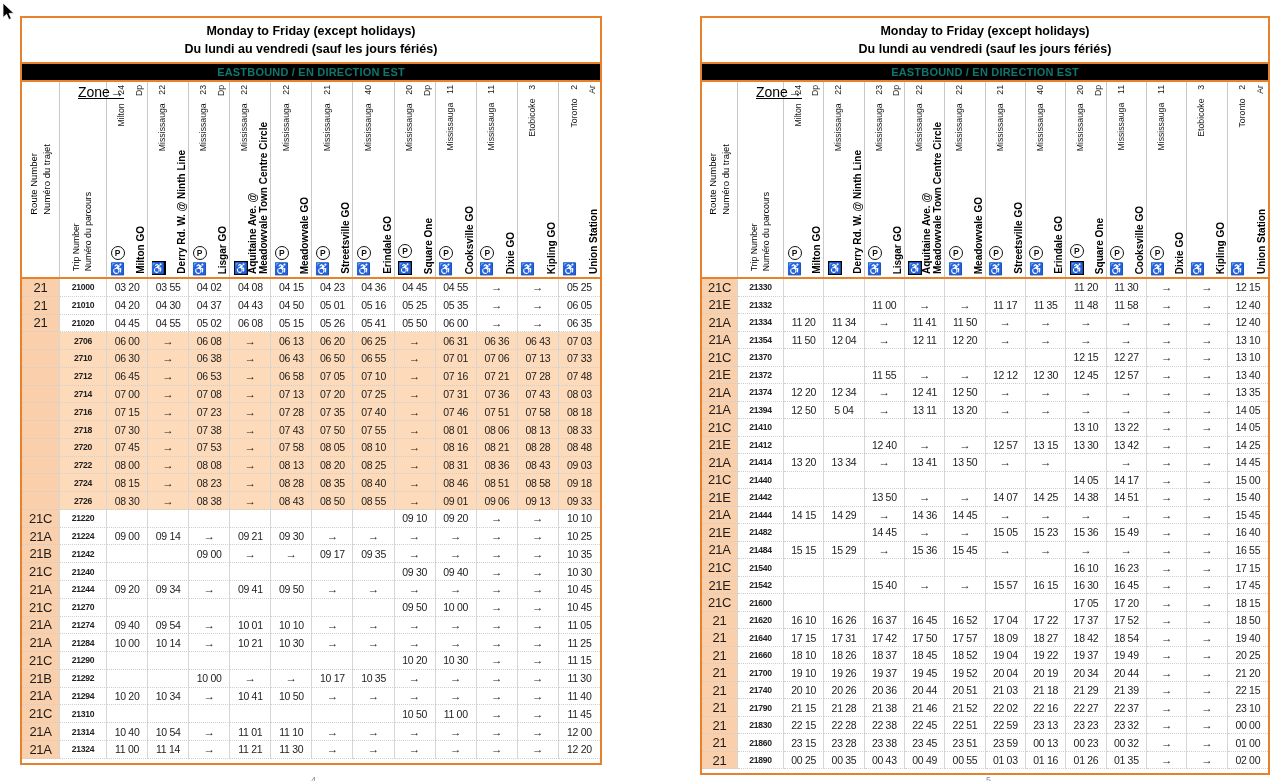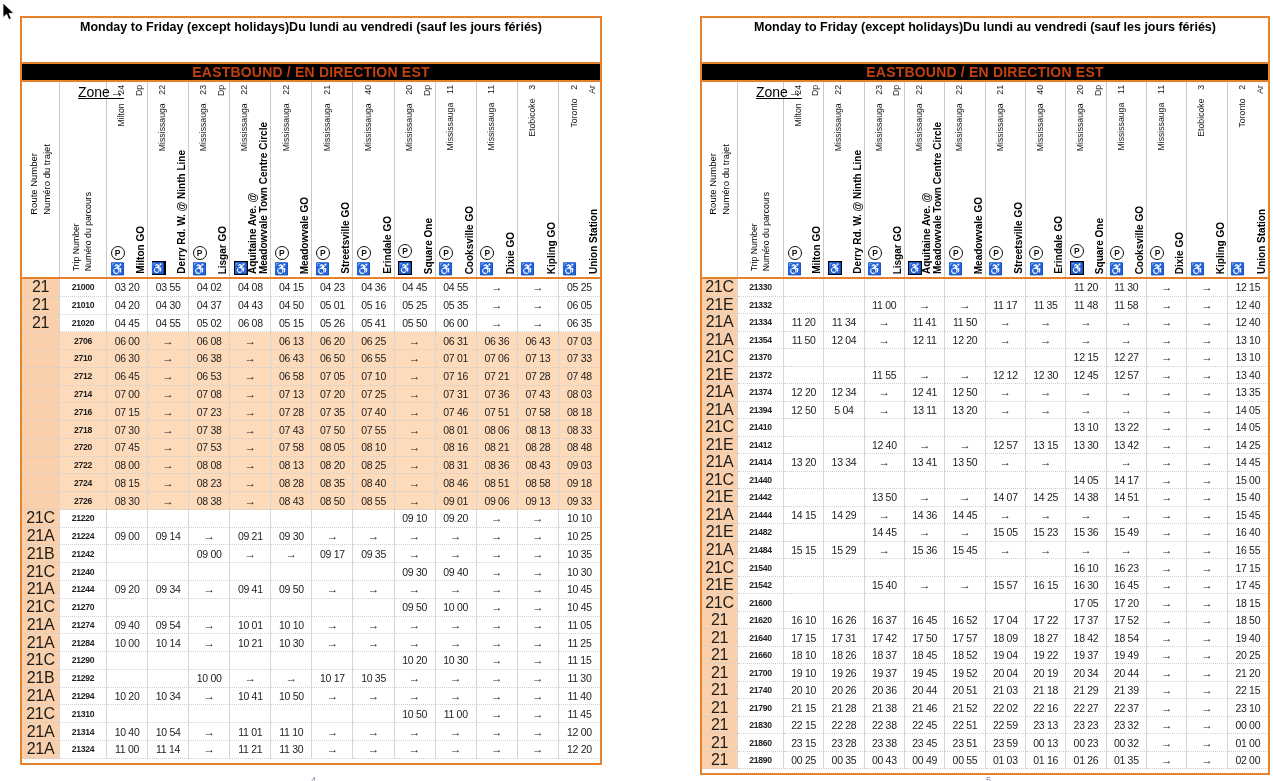--- a/index.html
+++ b/index.html
@@ -3,22 +3,22 @@
 <meta charset="utf-8">
 <style>
   html,body{margin:0;padding:0;background:#ffffff;}
   body{width:1273px;height:781px;overflow:hidden;font-family:"Liberation Sans",sans-serif;position:relative;}
   .canvas{position:absolute;inset:0;overflow:hidden;background:#fff;}
 
   .tt{position:absolute;top:16px;border:2px solid var(--orange);background:#fff;display:flex;flex-direction:column;box-sizing:border-box;}
   .tt0{left:20px;width:582px;height:749px;--cols:38px 47px repeat(12,1fr);--rowh:17.78px;}
   .tt1{left:700px;width:570px;height:759px;--cols:36px 46px repeat(12,1fr);--rowh:17.52px;}
 
-  .title{height:44px;display:flex;justify-content:center;text-align:center;font-weight:bold;font-size:12.5px;line-height:1.45;color:#000;}
-  .banner{background:#000;color:#c2410c;font-weight:bold;text-align:center;font-size:14px;height:16px;line-height:16px;border-top:2px solid var(--orange);border-bottom:2px solid var(--orange);letter-spacing:.2px;}
+  .title{height:44px;display:flex;flex-direction:column;justify-content:center;text-align:center;font-weight:bold;font-size:12.5px;line-height:1.45;color:#000;}
+  .banner{background:#000;color:#0f766e;font-weight:bold;text-align:center;font-size:11px;height:16px;line-height:16px;border-top:2px solid var(--orange);border-bottom:2px solid var(--orange);letter-spacing:.2px;}
 
   .hdr{display:grid;grid-template-columns:var(--cols);height:197px;border-bottom:2px solid var(--orange);box-sizing:border-box;}
   .hcell{position:relative;border-right:1px solid #c9c9c9;box-sizing:border-box;overflow:visible;}
   .hcell:last-child{border-right:none;}
   .hdrflex{display:flex;align-items:center;justify-content:center;height:100%;}
 
   .rot{writing-mode:vertical-rl;transform:rotate(180deg);white-space:nowrap;}
   .rot>div{white-space:nowrap;}
 
   .rn-rot{font-size:9.5px;color:#000;line-height:1.35;}
@@ -30,21 +30,21 @@
   .name{position:absolute;bottom:3px;right:1px;font-size:10px;font-weight:bold;color:#000;line-height:1.1;}
   .icons{position:absolute;bottom:2px;left:2px;width:17px;display:flex;flex-direction:column;align-items:center;gap:3px;}
   .p-ic{width:12px;height:12px;border:1.4px solid #111;border-radius:50%;font-size:8.5px;font-weight:bold;color:#111;display:flex;align-items:center;justify-content:center;line-height:1;background:#fff;}
   .wc{font-size:12px;line-height:1;color:#000;}
   .wc.inv{background:#000;color:#fff;width:14px;height:14px;display:flex;align-items:center;justify-content:center;font-size:11px;}
   .wc.gray{color:#b3b3b3;}
 
   .tbody{display:grid;grid-template-columns:var(--cols);grid-auto-rows:var(--rowh);flex:1;overflow:hidden;}
   .cell{border-right:1px solid #d6d6d6;border-bottom:1px dotted #cfcfcf;display:flex;align-items:center;justify-content:center;font-size:10.5px;color:#1c1c1c;letter-spacing:-.3px;box-sizing:border-box;white-space:nowrap;}
   .cell:nth-child(14n){border-right:none;}
-  .routec{background:var(--peachcol);font-size:16px;}
+  .routec{background:var(--peachcol);font-size:13px;}
   .tripc{font-size:8.6px;color:#222;font-weight:bold;}
   .shaded{background:var(--peach);}
   .arrow{font-size:11.5px;letter-spacing:0;}
 
   .pgmark{position:absolute;font-size:9px;color:#7d8fa8;}
 
   .cursor{position:absolute;left:2px;top:3px;z-index:9;}
 </style>
 </head>
 <body>

